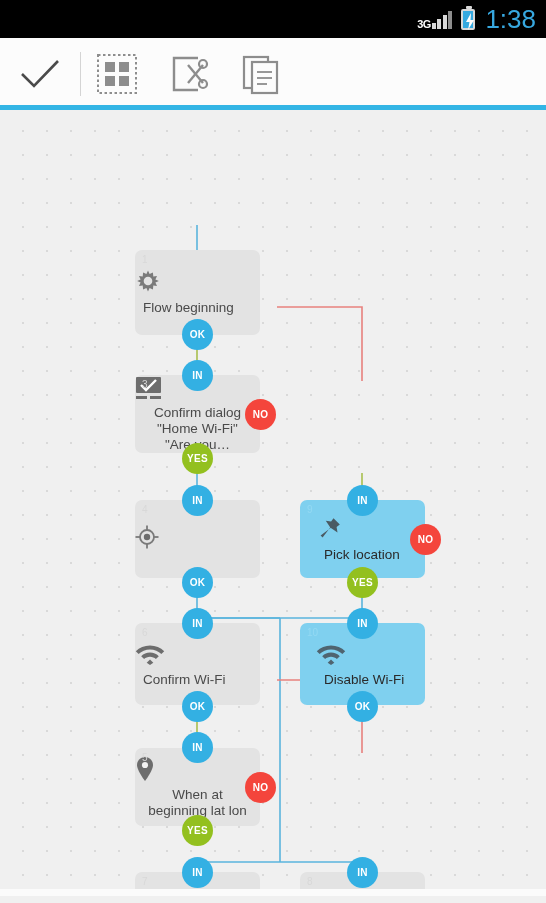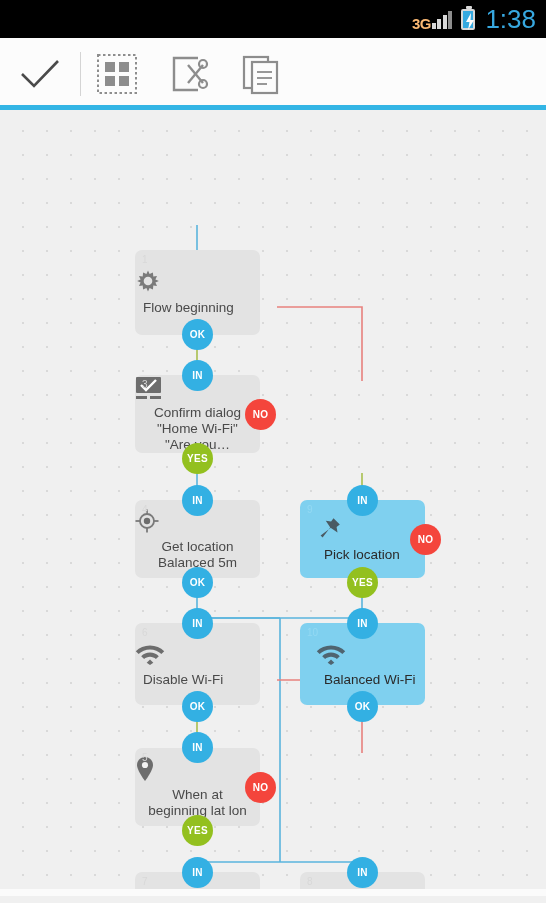--- a/index.html
+++ b/index.html
@@ -12,21 +12,21 @@
 
   
   .statusbar {
     position: absolute; left: 0; top: 0;
     width: 546px; height: 38px;
     background: #000;
     display: flex; align-items: center; justify-content: flex-end;
     padding-right: 10px;
   }
   .sb-3g {
-    color: #fdba74; font-size: 15px; font-weight: bold;
+    color: #ffffff; font-size: 11px; font-weight: bold;
     margin-right: 1px; letter-spacing: -0.5px; margin-top: 9px;
   }
   .sb-signal { display: flex; align-items: flex-end; height: 20px; gap: 1.5px; margin-right: 9px; }
   .sb-signal i { display: block; width: 4px; background: #d8d8d8; }
   .sb-signal i:nth-child(1) { height: 6px; }
   .sb-signal i:nth-child(2) { height: 10px; }
   .sb-signal i:nth-child(3) { height: 14px; }
   .sb-signal i:nth-child(4) { height: 18px; background:#8e8e8e; }
   .sb-batt {
     width: 14px; height: 21px; border: 2px solid #d8d8d8; border-radius: 2px;
@@ -243,21 +243,20 @@
     <span class="bicon">
       <svg width="24" height="24" viewBox="0 0 24 24">
         <circle cx="12" cy="12" r="7" fill="none" stroke="#7a7a7a" stroke-width="1.8"></circle>
         <circle cx="12" cy="12" r="3.2" fill="#6d6d6d"></circle>
         <line x1="12" y1="0.5" x2="12" y2="5" stroke="#7a7a7a" stroke-width="1.8"></line>
         <line x1="12" y1="19" x2="12" y2="23.5" stroke="#7a7a7a" stroke-width="1.8"></line>
         <line x1="0.5" y1="12" x2="5" y2="12" stroke="#7a7a7a" stroke-width="1.8"></line>
         <line x1="19" y1="12" x2="23.5" y2="12" stroke="#7a7a7a" stroke-width="1.8"></line>
       </svg>
     </span>
-    <span class="blabel">Get location Balanced 5m</span>
   </div>
   <div class="port ok" style="left:182px; top:457px;">OK</div>
 
   <div class="port in" style="left:347px; top:375px;">IN</div>
   <div class="block selected" style="left:300px; top:390px; width:125px; height:78px;">
     <span class="bnum">9</span>
     <span class="bicon">
       <svg width="26" height="26" viewBox="0 0 26 26">
         <path d="M17.5 2.2 23.8 8.5 20.6 11 21.5 16.4 14.2 11.6 6.6 21.6 4.6 19.6 14.6 12 9.8 4.7 15.1 5.6Z" fill="#4a5a63"></path>
       </svg>
@@ -270,35 +269,35 @@
   <div class="port in" style="left:182px; top:498px;">IN</div>
   <div class="block" style="left:135px; top:513px; width:125px; height:82px;">
     <span class="bnum">6</span>
     <span class="bicon">
       <svg width="30" height="22" viewBox="0 0 30 22">
         <path d="M15 2.5C9.4 2.5 4.4 4.7 0.8 8.2l2.8 2.9C6.5 8.2 10.6 6.5 15 6.5s8.5 1.7 11.4 4.6l2.8-2.9C25.6 4.7 20.6 2.5 15 2.5z" fill="#6d6d6d"></path>
         <path d="M15 9.6c-3.4 0-6.5 1.4-8.8 3.6l2.9 2.9C10.6 14.7 12.7 13.8 15 13.8s4.4.9 5.9 2.3l2.9-2.9C21.5 11 18.4 9.6 15 9.6z" fill="#6d6d6d"></path>
         <path d="M15 16.4 18.3 19.7 15 22 11.7 19.7z" fill="#6d6d6d"></path>
       </svg>
     </span>
-    <span class="blabel">Disable Wi-Fi</span>
+    <span class="blabel">Confirm Wi-Fi</span>
   </div>
   <div class="port ok" style="left:182px; top:581px;">OK</div>
 
   <div class="port in" style="left:347px; top:498px;">IN</div>
   <div class="block selected" style="left:300px; top:513px; width:125px; height:82px;">
     <span class="bnum">10</span>
     <span class="bicon">
       <svg width="30" height="22" viewBox="0 0 30 22">
         <path d="M15 2.5C9.4 2.5 4.4 4.7 0.8 8.2l2.8 2.9C6.5 8.2 10.6 6.5 15 6.5s8.5 1.7 11.4 4.6l2.8-2.9C25.6 4.7 20.6 2.5 15 2.5z" fill="#4f6470"></path>
         <path d="M15 9.6c-3.4 0-6.5 1.4-8.8 3.6l2.9 2.9C10.6 14.7 12.7 13.8 15 13.8s4.4.9 5.9 2.3l2.9-2.9C21.5 11 18.4 9.6 15 9.6z" fill="#4f6470"></path>
         <path d="M15 16.4 18.3 19.7 15 22 11.7 19.7z" fill="#4f6470"></path>
       </svg>
     </span>
-    <span class="blabel">Balanced Wi-Fi</span>
+    <span class="blabel">Disable Wi-Fi</span>
   </div>
   <div class="port ok" style="left:347px; top:581px;">OK</div>
 
   <div class="port in" style="left:182px; top:622px;">IN</div>
   <div class="block" style="left:135px; top:638px; width:125px; height:78px;">
     <span class="bnum">5</span>
     <span class="bicon">
       <svg width="20" height="26" viewBox="0 0 20 26">
         <path d="M10 1C5.6 1 2 4.6 2 9c0 5.6 8 16 8 16s8-10.4 8-16c0-4.4-3.6-8-8-8z" fill="#6d6d6d"></path>
         <circle cx="10" cy="9" r="3.1" fill="#f2f2f2"></circle>

